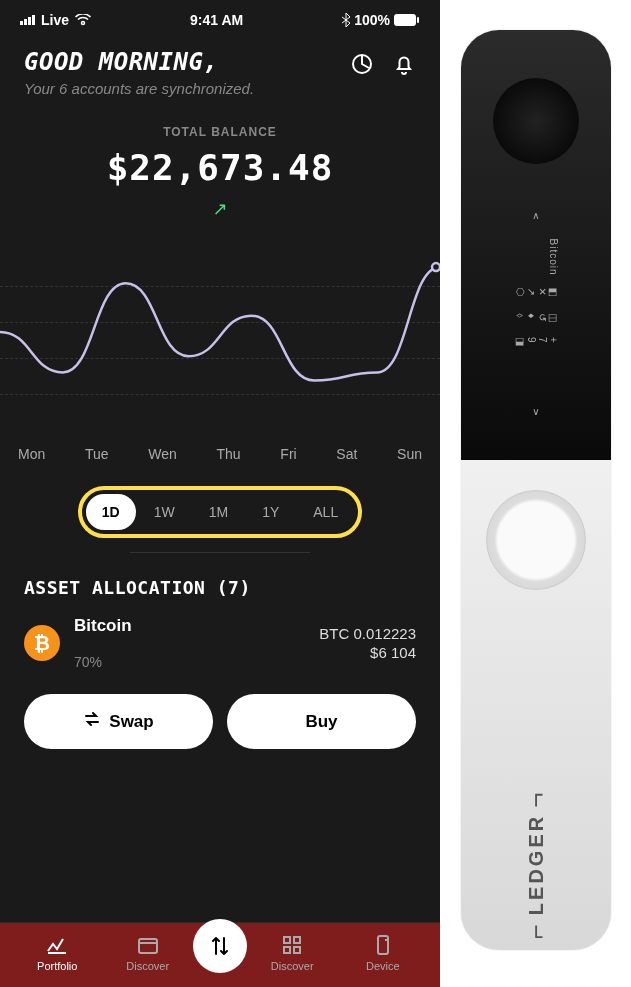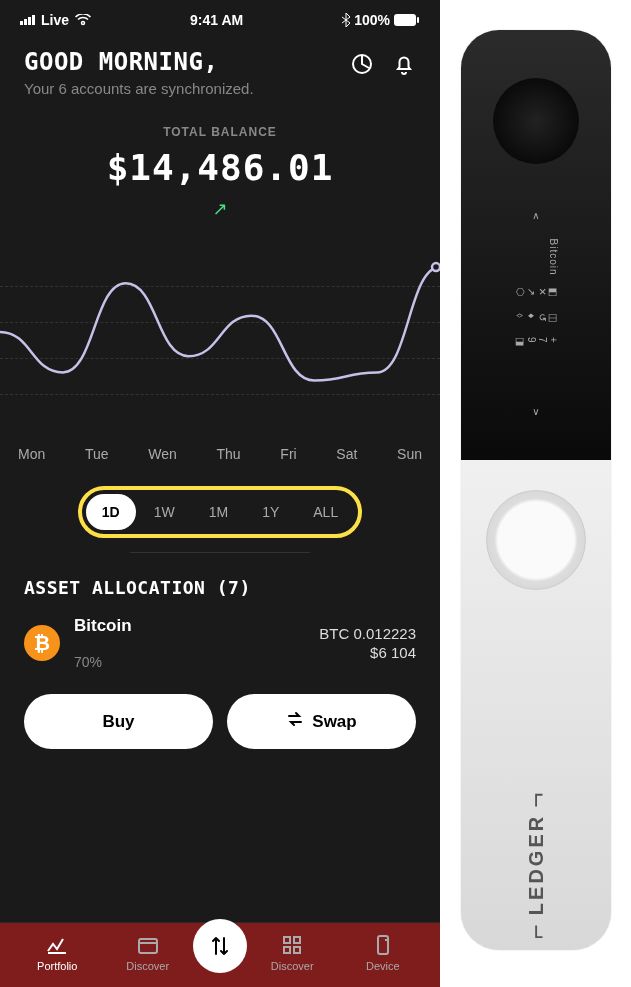--- a/index.html
+++ b/index.html
@@ -9,21 +9,21 @@
 .phone { position: absolute; left: 0; top: 0; width: 440px; height: 987px; background: #1a1a1a; color: #fff; display: flex; flex-direction: column; }
 
 .status-bar { display: flex; justify-content: space-between; padding: 12px 20px 8px; font-size: 14px; font-weight: 600; }
 .status-left { display: flex; align-items: center; gap: 6px; }
 .status-right { display: flex; align-items: center; gap: 4px; }
 .signal-bars { display: inline-flex; align-items: flex-end; gap: 1px; }
 .signal-bars span { width: 3px; background: #fff; display: inline-block; }
 .signal-bars span:nth-child(1){height:4px}.signal-bars span:nth-child(2){height:6px}.signal-bars span:nth-child(3){height:8px}.signal-bars span:nth-child(4){height:10px}
 .wifi-icon, .bt-icon, .battery-icon { display: inline-flex; }
 
-.header { padding: 12px 24px 8px; display: flex; justify-content: space-between; align-items: flex-start; }
+.header { padding: 12px 24px 8px; display: flex; justify-content: space-between; align-items: flex-start; font-style: italic; }
 .greeting { font-size: 24px; font-weight: 700; letter-spacing: 0.5px; font-family: "Menlo", monospace; }
 .subtitle { color: #888; font-size: 15px; margin-top: 4px; }
 .header-icons { display: flex; gap: 18px; margin-top: 4px; }
 
 .balance-section { text-align: center; padding: 20px 0 10px; }
 .balance-label { font-size: 12px; color: #888; letter-spacing: 1px; font-weight: 600; }
 .balance-amount { font-size: 36px; font-weight: 600; margin-top: 8px; font-family: "Menlo", monospace; letter-spacing: 1px; }
 .balance-trend { margin-top: 10px; color: #4ade80; font-size: 18px; }
 
 .chart-area { position: relative; height: 180px; margin: 20px 0 0; }
@@ -122,21 +122,21 @@
       <span>
         <svg width="24" height="24" viewBox="0 0 24 24">
             <path d="M6 17h12l-1.5-2V10a4.5 4.5 0 10-9 0v5L6 17zM10 20a2 2 0 004 0" stroke="#fff" stroke-width="2" fill="none"></path>
           </svg>
       </span>
     </div>
   </div>
 
   <div class="balance-section">
     <div class="balance-label">TOTAL BALANCE</div>
-    <div class="balance-amount">$14,486.01</div>
+    <div class="balance-amount">$22,673.48</div>
     <div class="balance-trend">↗</div>
   </div>
 
   <div class="chart-area">
     <div class="chart-grid">
       <div class="chart-grid-line" style="top:20%"></div>
       <div class="chart-grid-line" style="top:40%"></div>
       <div class="chart-grid-line" style="top:60%"></div>
       <div class="chart-grid-line" style="top:80%"></div>
     </div>
@@ -179,29 +179,29 @@
     </div>
     <div class="asset-values">
       <div class="asset-amount">BTC 0.012223</div>
       <div class="asset-fiat">$6 104</div>
     </div>
       </div>
     </div>
 
   <div class="action-buttons">
     <button class="action-btn">
-      <span>Buy</span>
-    </button>
-    <button class="action-btn">
       <span>
         <svg width="18" height="18" viewBox="0 0 18 18">
             <path d="M3 6h10l-3-3M15 12H5l3 3" stroke="#000" stroke-width="2" fill="none" stroke-linecap="round"></path>
           </svg>
       </span>
       <span>Swap</span>
+    </button>
+    <button class="action-btn">
+      <span>Buy</span>
     </button>
   </div>
 
   <div class="bottom-nav">
     <div class="nav-item active">
       <svg width="24" height="24" viewBox="0 0 24 24">
           <path d="M3 18l5-7 4 5 6-10" stroke="#fff" stroke-width="2" fill="none"></path>
           <path d="M3 20h18" stroke="#fff" stroke-width="2"></path>
         </svg>
       <span>Portfolio</span>

